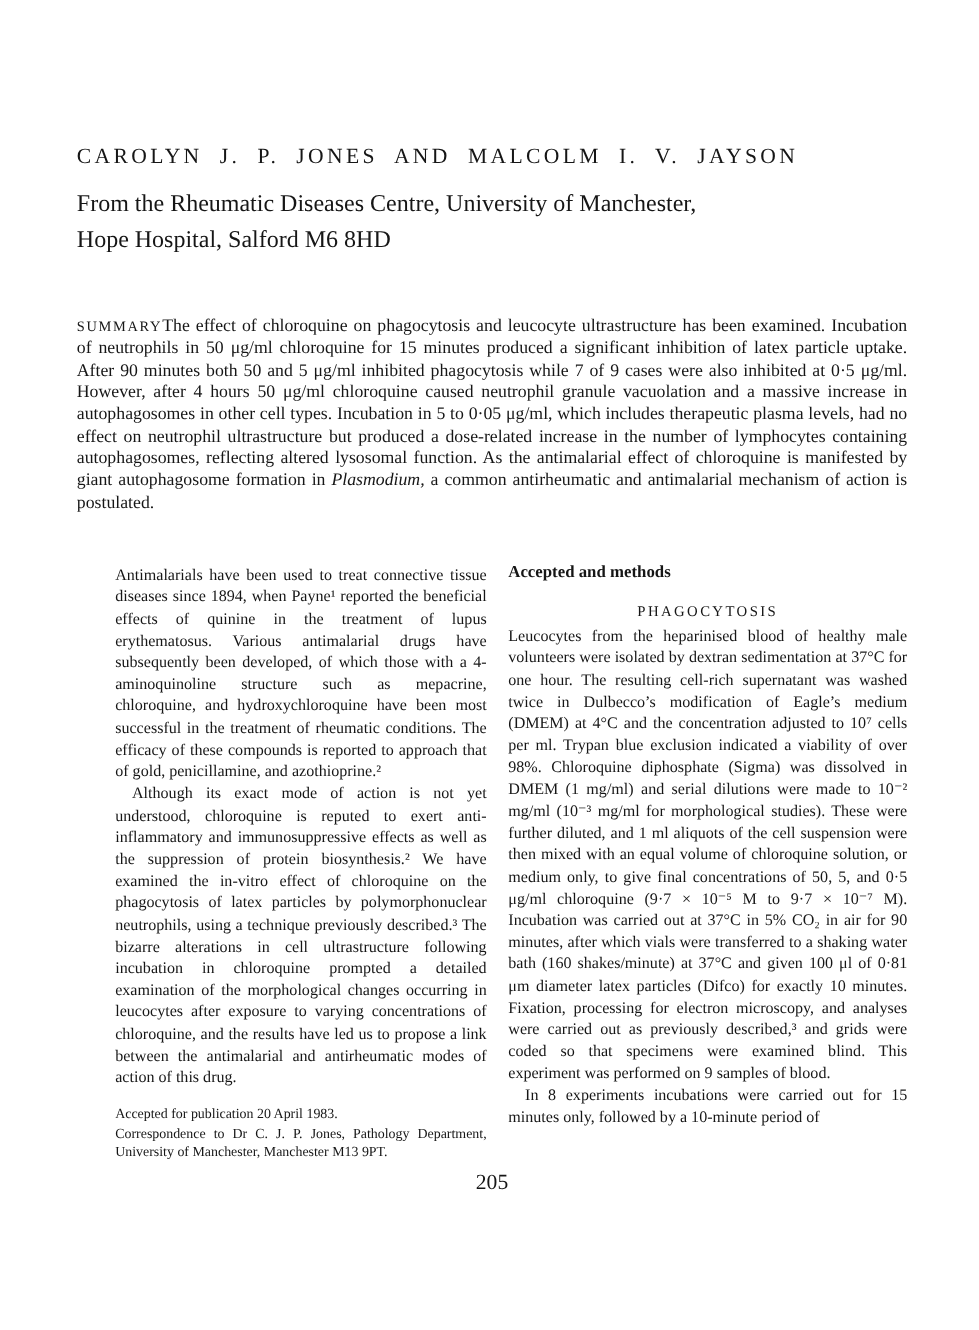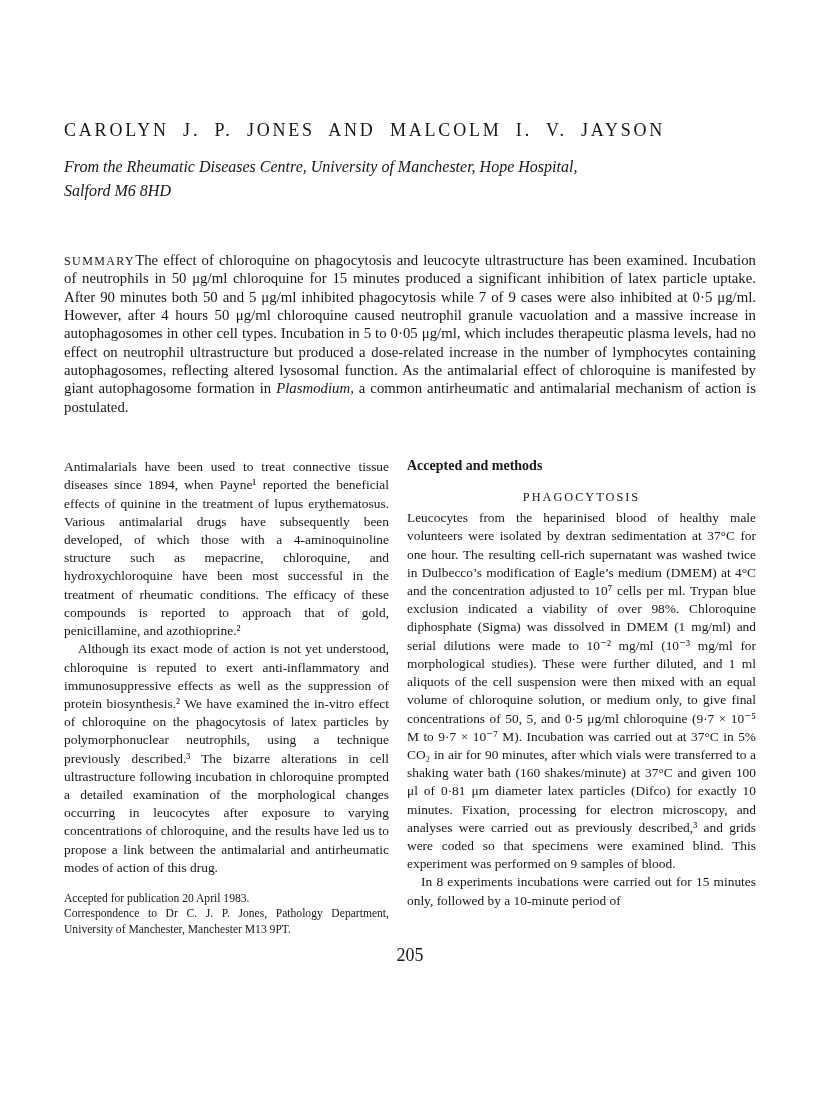--- a/index.html
+++ b/index.html
@@ -26,43 +26,42 @@
 
   .authors {
     margin-top: 22px;
     font-size: 18px;
     letter-spacing: 2.8px;
     word-spacing: 7px;
   }
 
   .affiliation {
     margin-top: 14px;
-    font-size: 16px;
-    font-style: italic;
+    font-size: 20px;
     line-height: 1.5;
     max-width: 540px;
   }
 
   .summary {
     margin-top: 48px;
     font-size: 14.8px;
     line-height: 1.24;
     text-align: justify;
   }
   .summary-label {
     font-size: 12px;
     letter-spacing: 1.4px;
   }
 
   .columns {
     display: flex;
     gap: 18px;
     margin-top: 42px;
   }
-  .col-left  { width: 325px; }
+  .col-left  { width: 325px; margin-left: 32px; }
   .col-right { width: 349px; }
 
   .body-p {
     font-size: 13.4px;
     line-height: 1.36;
     text-align: justify;
   }
   .body-p.indent { text-indent: 14px; }
 
   .footnote {

